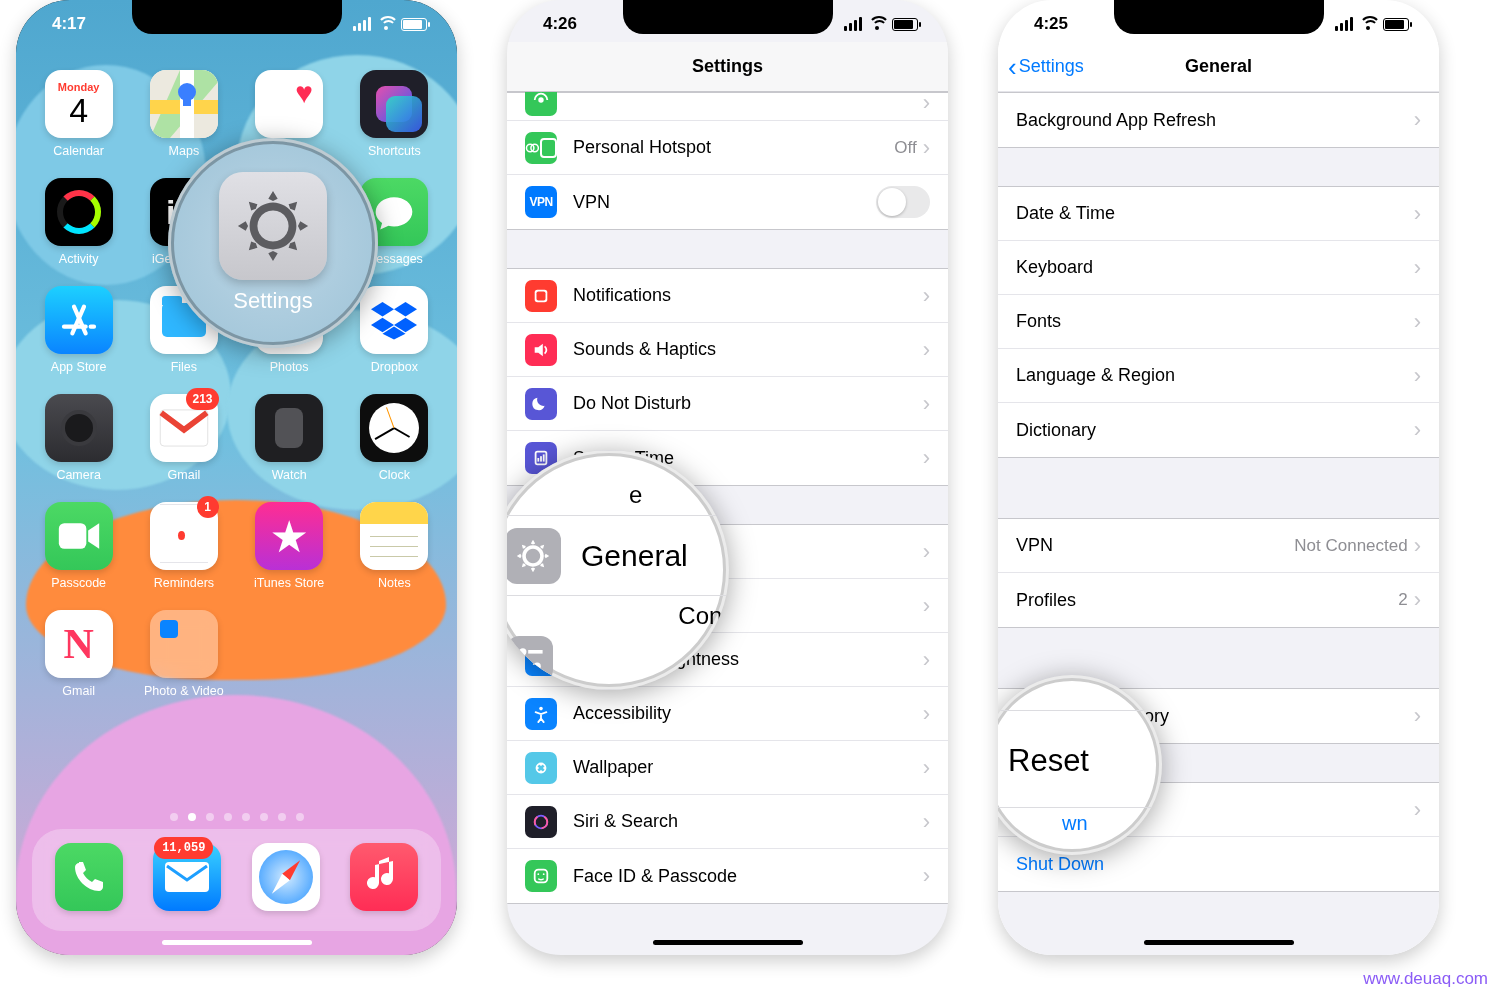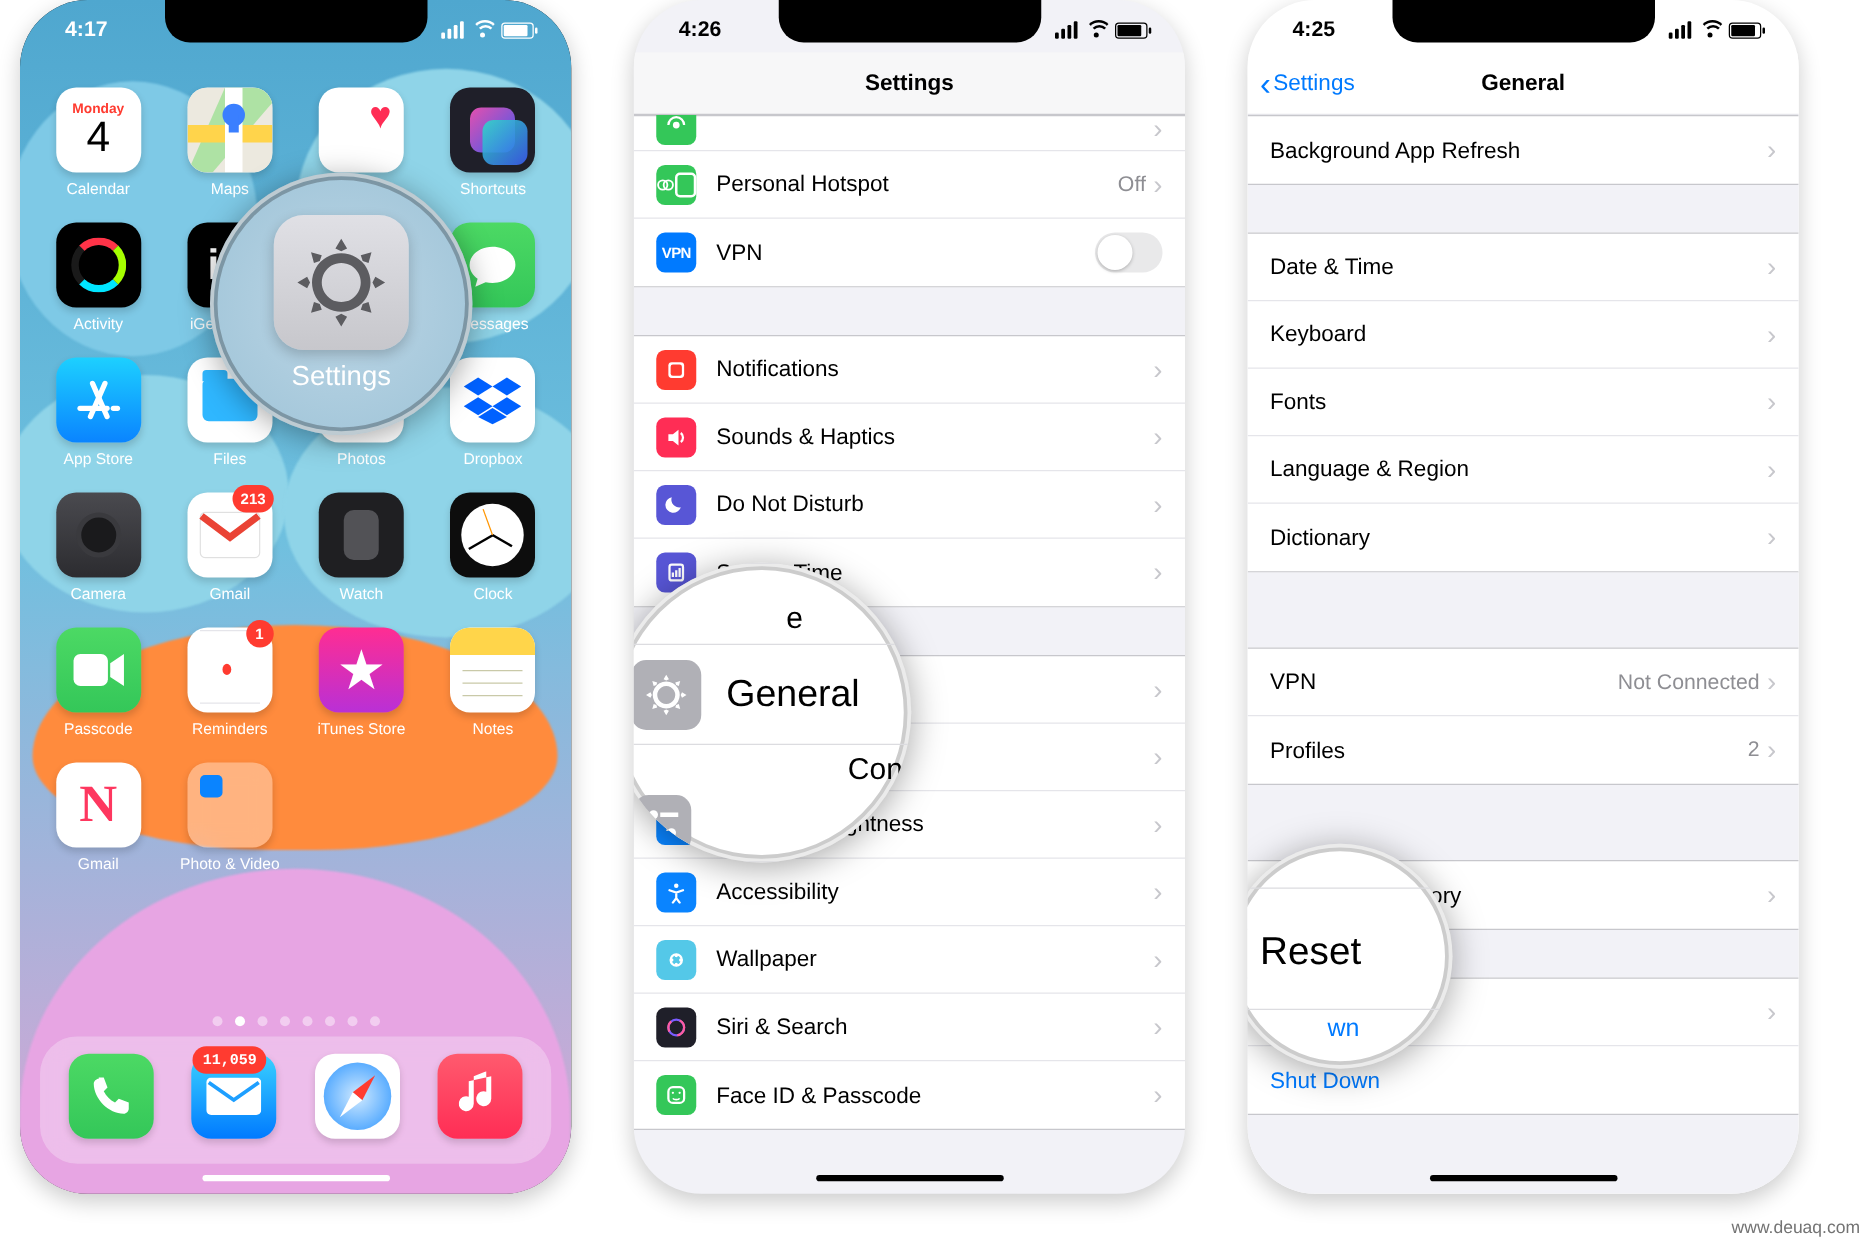--- a/index.html
+++ b/index.html
@@ -8,22 +8,22 @@
     background: #fff;
     width: 1500px;
     height: 997px;
     position: relative;
     overflow: hidden;
   }
   .watermark {
     position: absolute;
     right: 12px;
     bottom: 8px;
-    font-size: 14px;
-    color: #737373;
+    font-size: 17px;
+    color: #8b5cf6;
     z-index: 1000;
   }
   .stage {
     display: flex;
     gap: 50px;
     padding: 0 16px;
     align-items: flex-start;
   }
   .phone {
     width: 441px;

